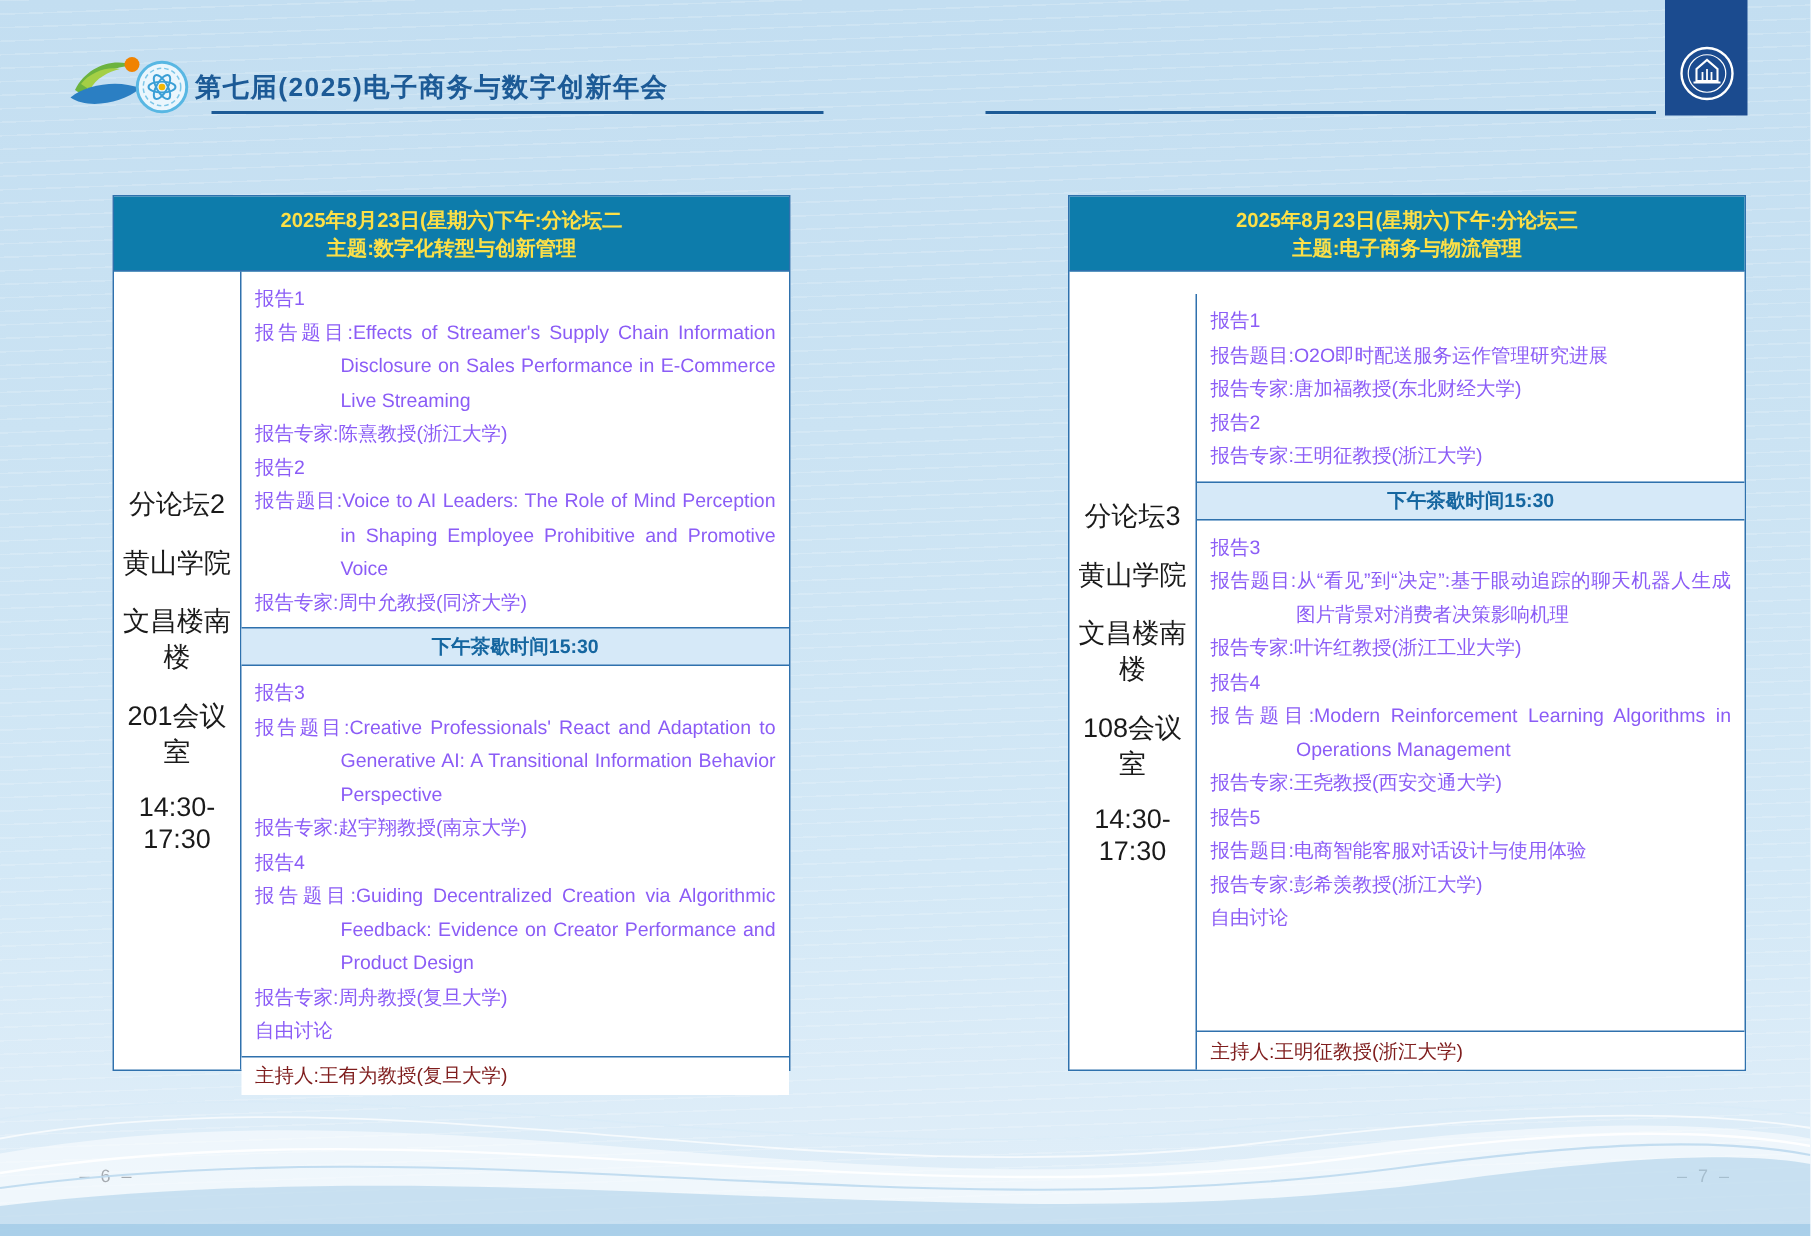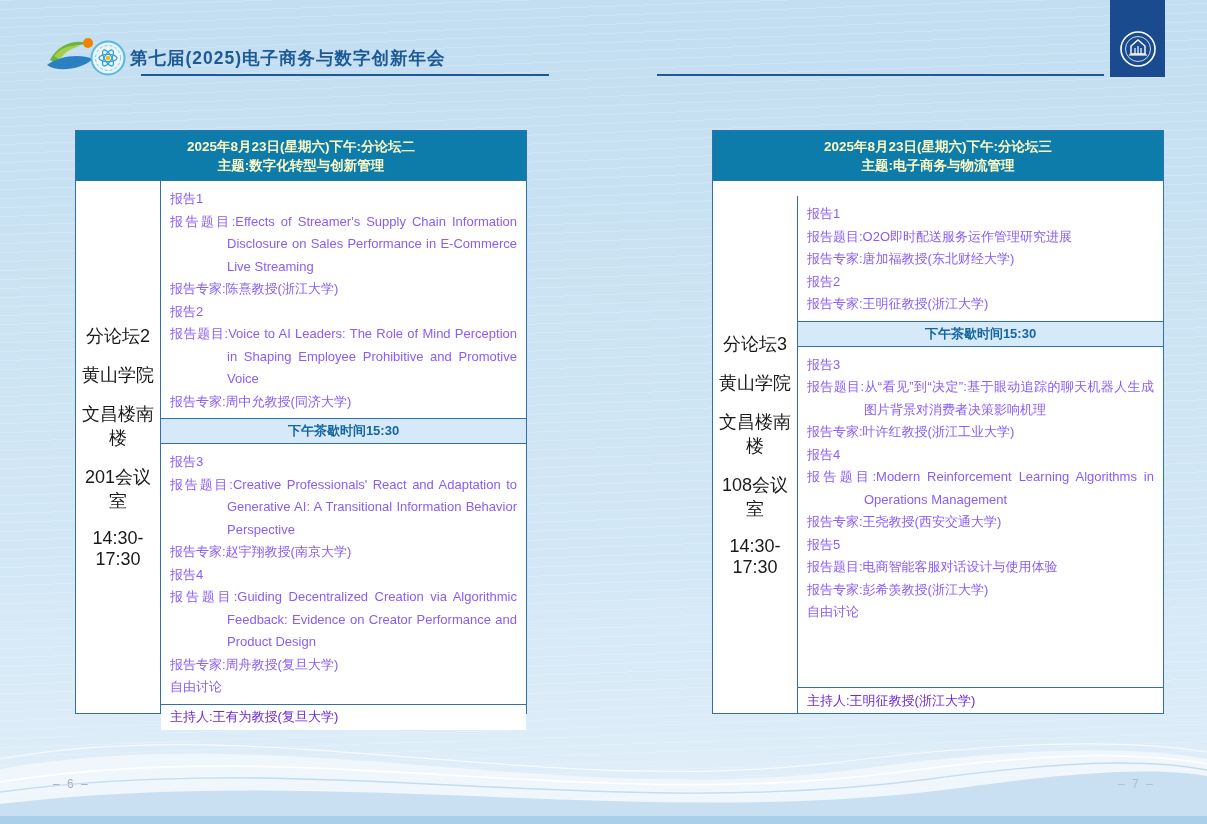--- a/index.html
+++ b/index.html
@@ -27,41 +27,41 @@
   .header-rule-right{position:absolute;left:657px;top:74px;width:447px;height:2px;background:#1c5a96;}
 
   
   .tbl{
     position:absolute;top:130px;width:452px;height:584px;background:#ffffff;
     border:1px solid #2f71ad;display:flex;flex-direction:column;box-sizing:border-box;
   }
   .tbl.left{left:75px;}
   .tbl.right{left:712px;gap:15px;}
   .tbl-header{
-    background:#0d7cab;color:#fef9c3;text-align:center;font-weight:bold;
+    background:#0d7cab;color:#fde047;text-align:center;font-weight:bold;
     font-size:13.5px;line-height:19px;padding:6px 0 5px 0;border-bottom:1px solid #2f71ad;
   }
   .tbl-body{flex:1;display:flex;min-height:0;}
   .venue-col{
     width:84px;flex:0 0 84px;border-right:1px solid #2f71ad;
     display:flex;flex-direction:column;justify-content:center;
     gap:15px;font-size:18px;color:#1a1a1a;text-align:center;
   }
   .content-col{flex:1;display:flex;flex-direction:column;min-width:0;}
   .session{padding:7px 9px 5px 9px;font-size:13px;line-height:22.5px;color:#8b5cf6;}
   .session.grow{flex:1;}
   .line{}
   .title-line{padding-left:57px;text-indent:-57px;text-align:justify;}
   .tea-break{
     border-top:1px solid #2f71ad;border-bottom:1px solid #2f71ad;
     background:#d6e9f8;color:#1566a0;font-weight:bold;text-align:center;
     font-size:13px;height:24px;line-height:24px;flex:0 0 24px;
   }
   .moderator{
-    border-top:1px solid #2f71ad;font-size:13px;color:#6d28d9;
+    border-top:1px solid #2f71ad;font-size:13px;color:#7f1d1d;
     height:25px;flex:0 0 25px;display:flex;align-items:center;padding:0 9px;background:#fff;
   }
 
   
   .pagenum{position:absolute;bottom:33px;font-size:12px;color:#4a5560;letter-spacing:2px;}
   .pagenum.left{left:53px;}
   .pagenum.right{left:1118px;}
 
   
   .waves{position:absolute;left:0;bottom:0;width:1207px;height:160px;pointer-events:none;}

